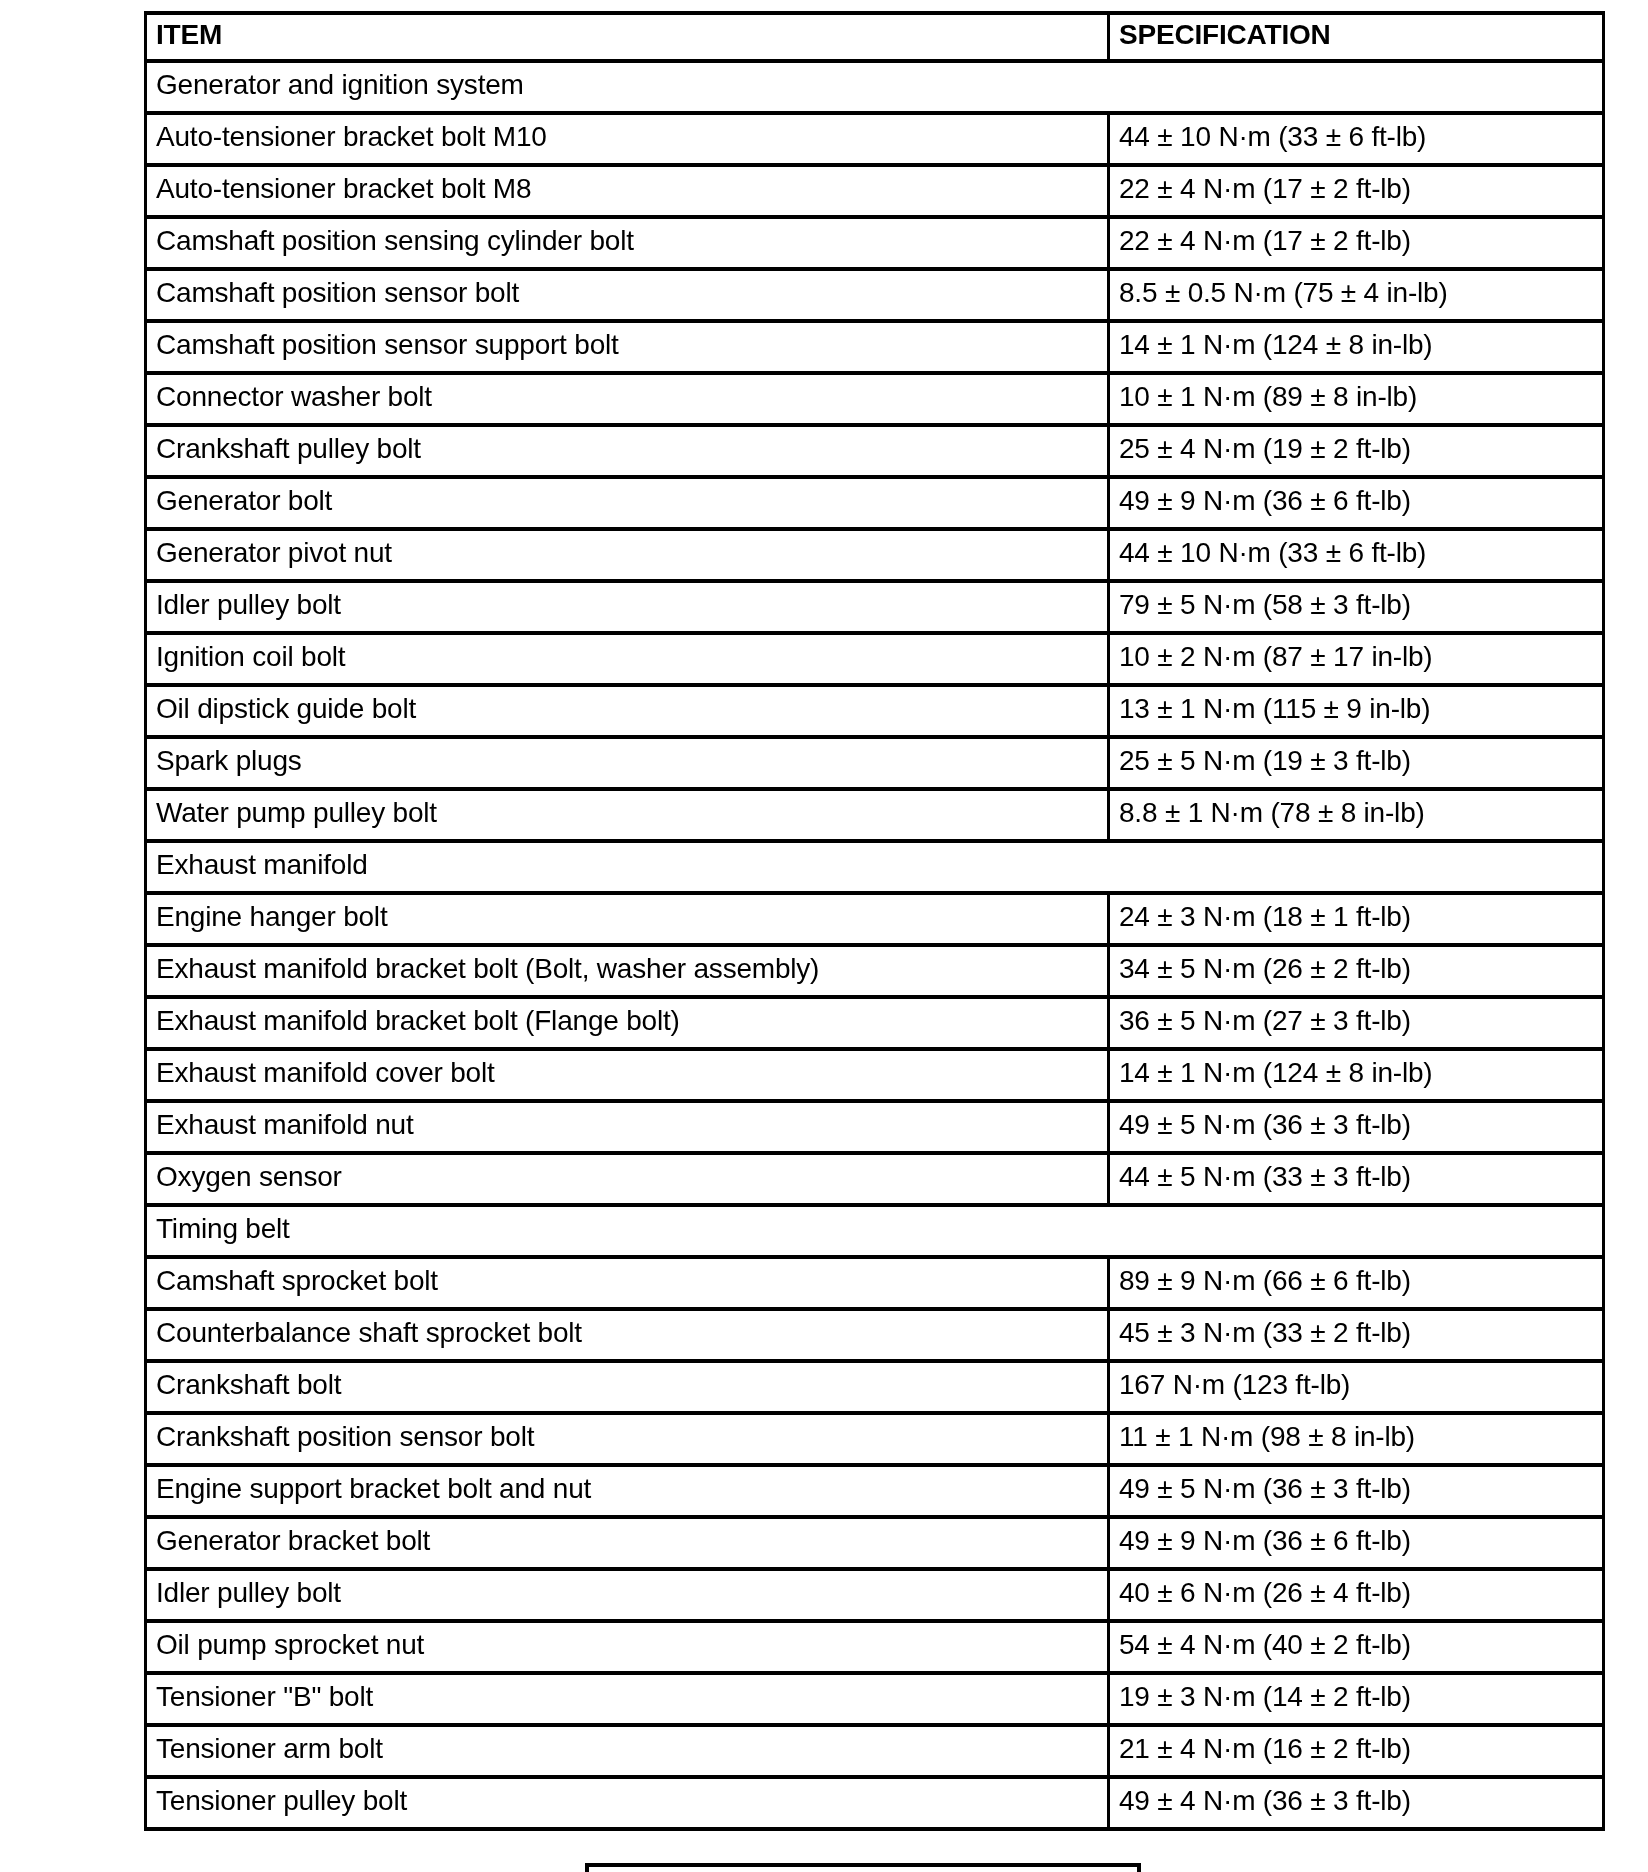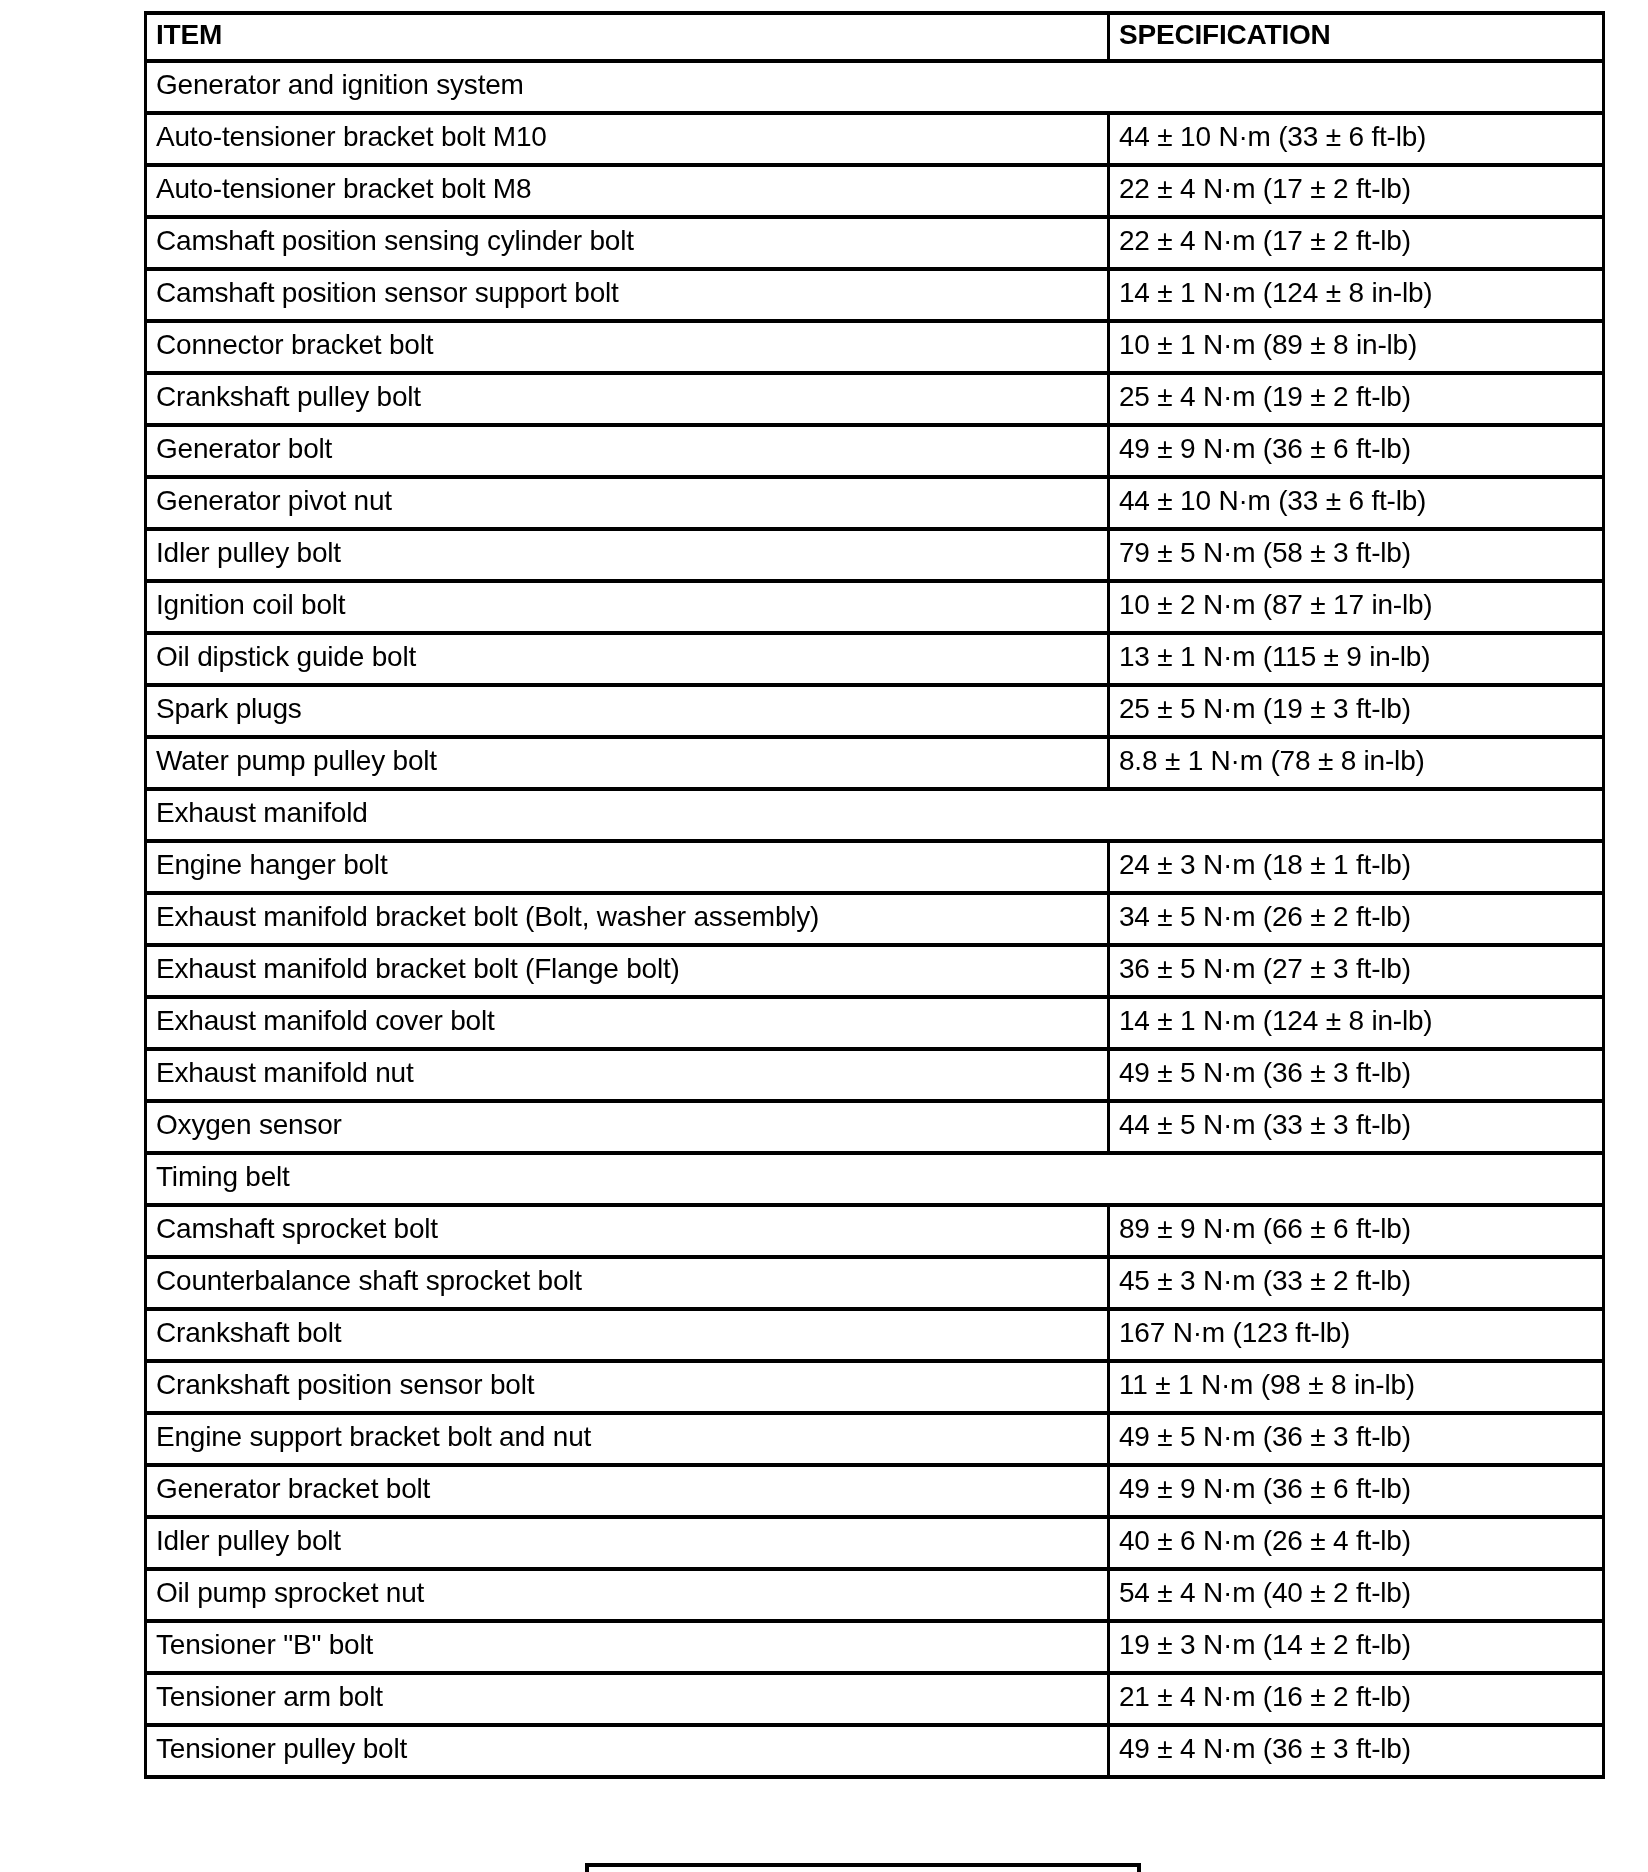--- a/index.html
+++ b/index.html
@@ -92,25 +92,29 @@
         </tr>
         <tr>
           <td class="item-cell">Auto-tensioner bracket bolt M8</td>
           <td class="spec-cell">22 ± 4 N·m (17 ± 2 ft-lb)</td>
         </tr>
         <tr>
           <td class="item-cell">Camshaft position sensing cylinder bolt</td>
           <td class="spec-cell">22 ± 4 N·m (17 ± 2 ft-lb)</td>
         </tr>
         <tr>
+          <td class="item-cell">Camshaft position sensor bolt</td>
+          <td class="spec-cell">8.5 ± 0.5 N·m (75 ± 4 in-lb)</td>
+        </tr>
+        <tr>
           <td class="item-cell">Camshaft position sensor support bolt</td>
           <td class="spec-cell">14 ± 1 N·m (124 ± 8 in-lb)</td>
         </tr>
         <tr>
-          <td class="item-cell">Connector bracket bolt</td>
+          <td class="item-cell">Connector washer bolt</td>
           <td class="spec-cell">10 ± 1 N·m (89 ± 8 in-lb)</td>
         </tr>
         <tr>
           <td class="item-cell">Crankshaft pulley bolt</td>
           <td class="spec-cell">25 ± 4 N·m (19 ± 2 ft-lb)</td>
         </tr>
         <tr>
           <td class="item-cell">Generator bolt</td>
           <td class="spec-cell">49 ± 9 N·m (36 ± 6 ft-lb)</td>
         </tr>

